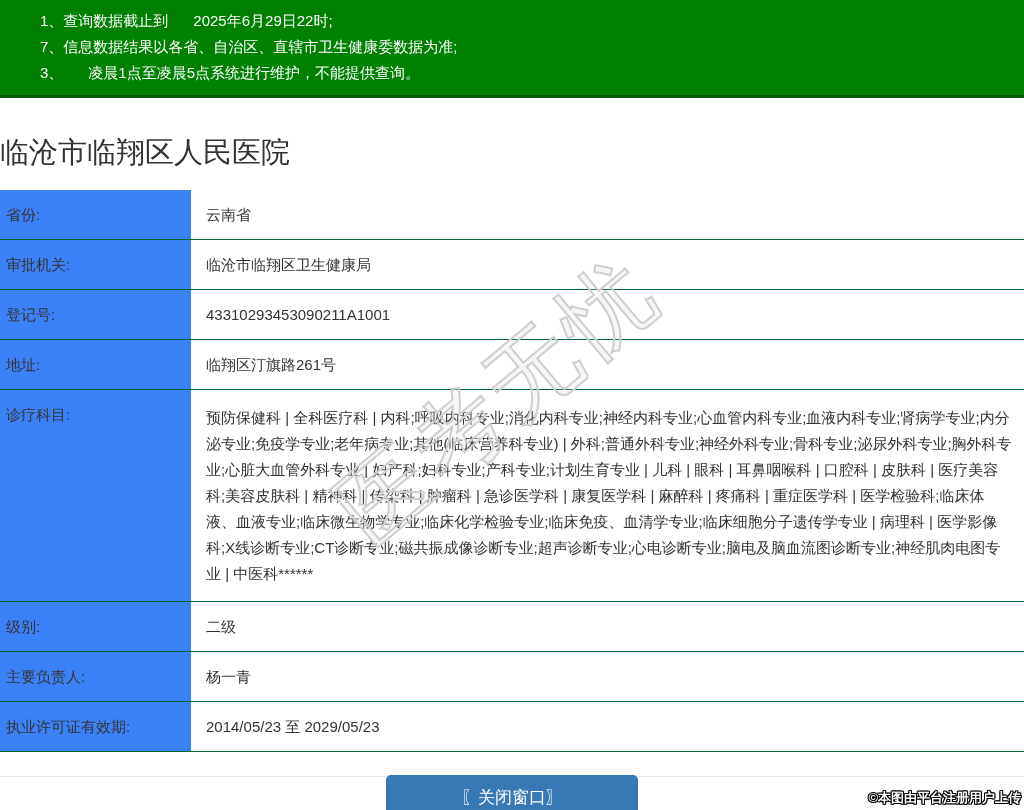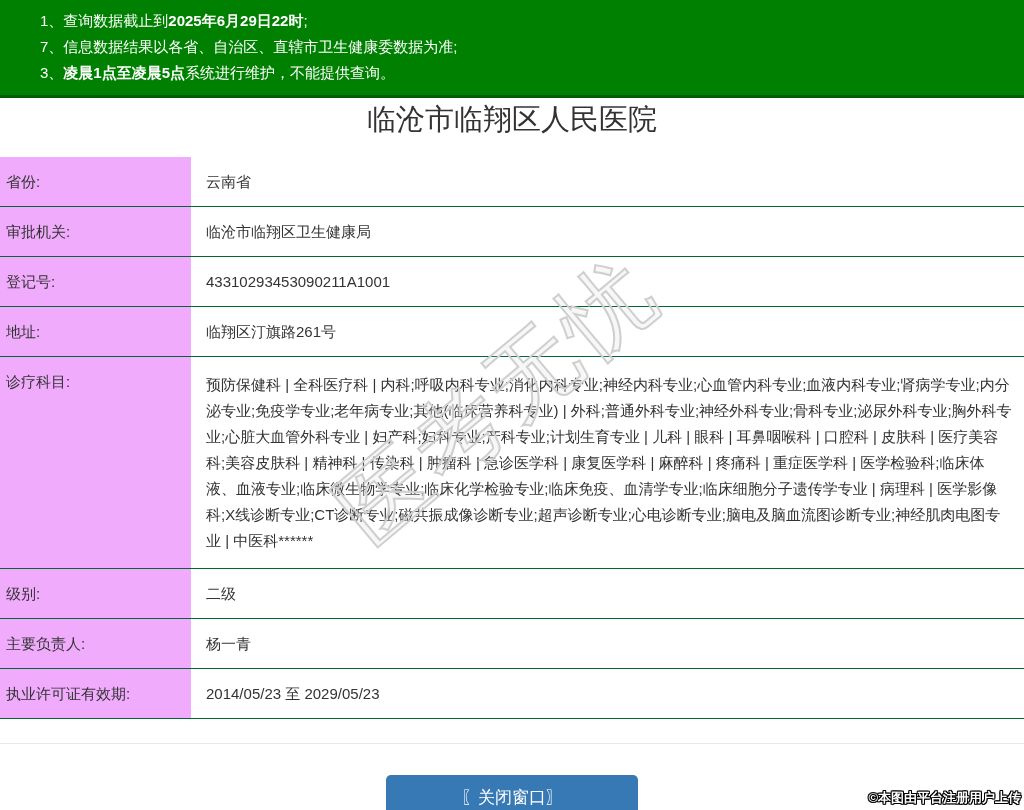--- a/index.html
+++ b/index.html
@@ -12,40 +12,40 @@
   
   .banner {
     background:#008000;
     border-bottom:3px solid #005c00;
     padding:8px 0 9px 0;
   }
   .banner-line {
     color:#ffffff; font-size:15px; line-height:26px; padding-left:40px;
     white-space:nowrap;
   }
-  .banner-line .seg-bold { font-weight:bold; }
+  .banner-line .seg-bold { font-weight:normal;padding-left:25px; }
 
   
   .page-title {
-    text-align:center; font-size:29px; font-weight:400;
-    color:#333333; line-height:42px; 
+    text-align:left; font-size:29px; font-weight:400;
+    color:#333333; line-height:42px; margin-top:33px;
   }
 
   
   .table-clip {
     margin-top:17px; height:586px; overflow:hidden;
     border-bottom:1px solid #e8e8e8;
   }
   table.info { width:100%; border-collapse:collapse; table-layout:fixed; }
   table.info th, table.info td {
     font-size:15px; color:#333333; text-align:left; vertical-align:top;
     border-bottom:1px solid #006633; line-height:20px;
   }
   table.info th.lbl {
-    width:185px; background:#f0abfc; font-weight:400;
+    width:185px; background:#3b82f6; font-weight:400;
     padding:15px 0 14px 6px;
   }
   table.info td.val { padding:15px 12px 14px 15px; }
   table.info td.val.multiline { line-height:26px; }
 
   
   .close-btn {
     position:absolute; top:775px; left:50%; transform:translateX(-50%);
     width:252px; height:45px;
     background:#3779b4; color:#ffffff; font-size:17px;

